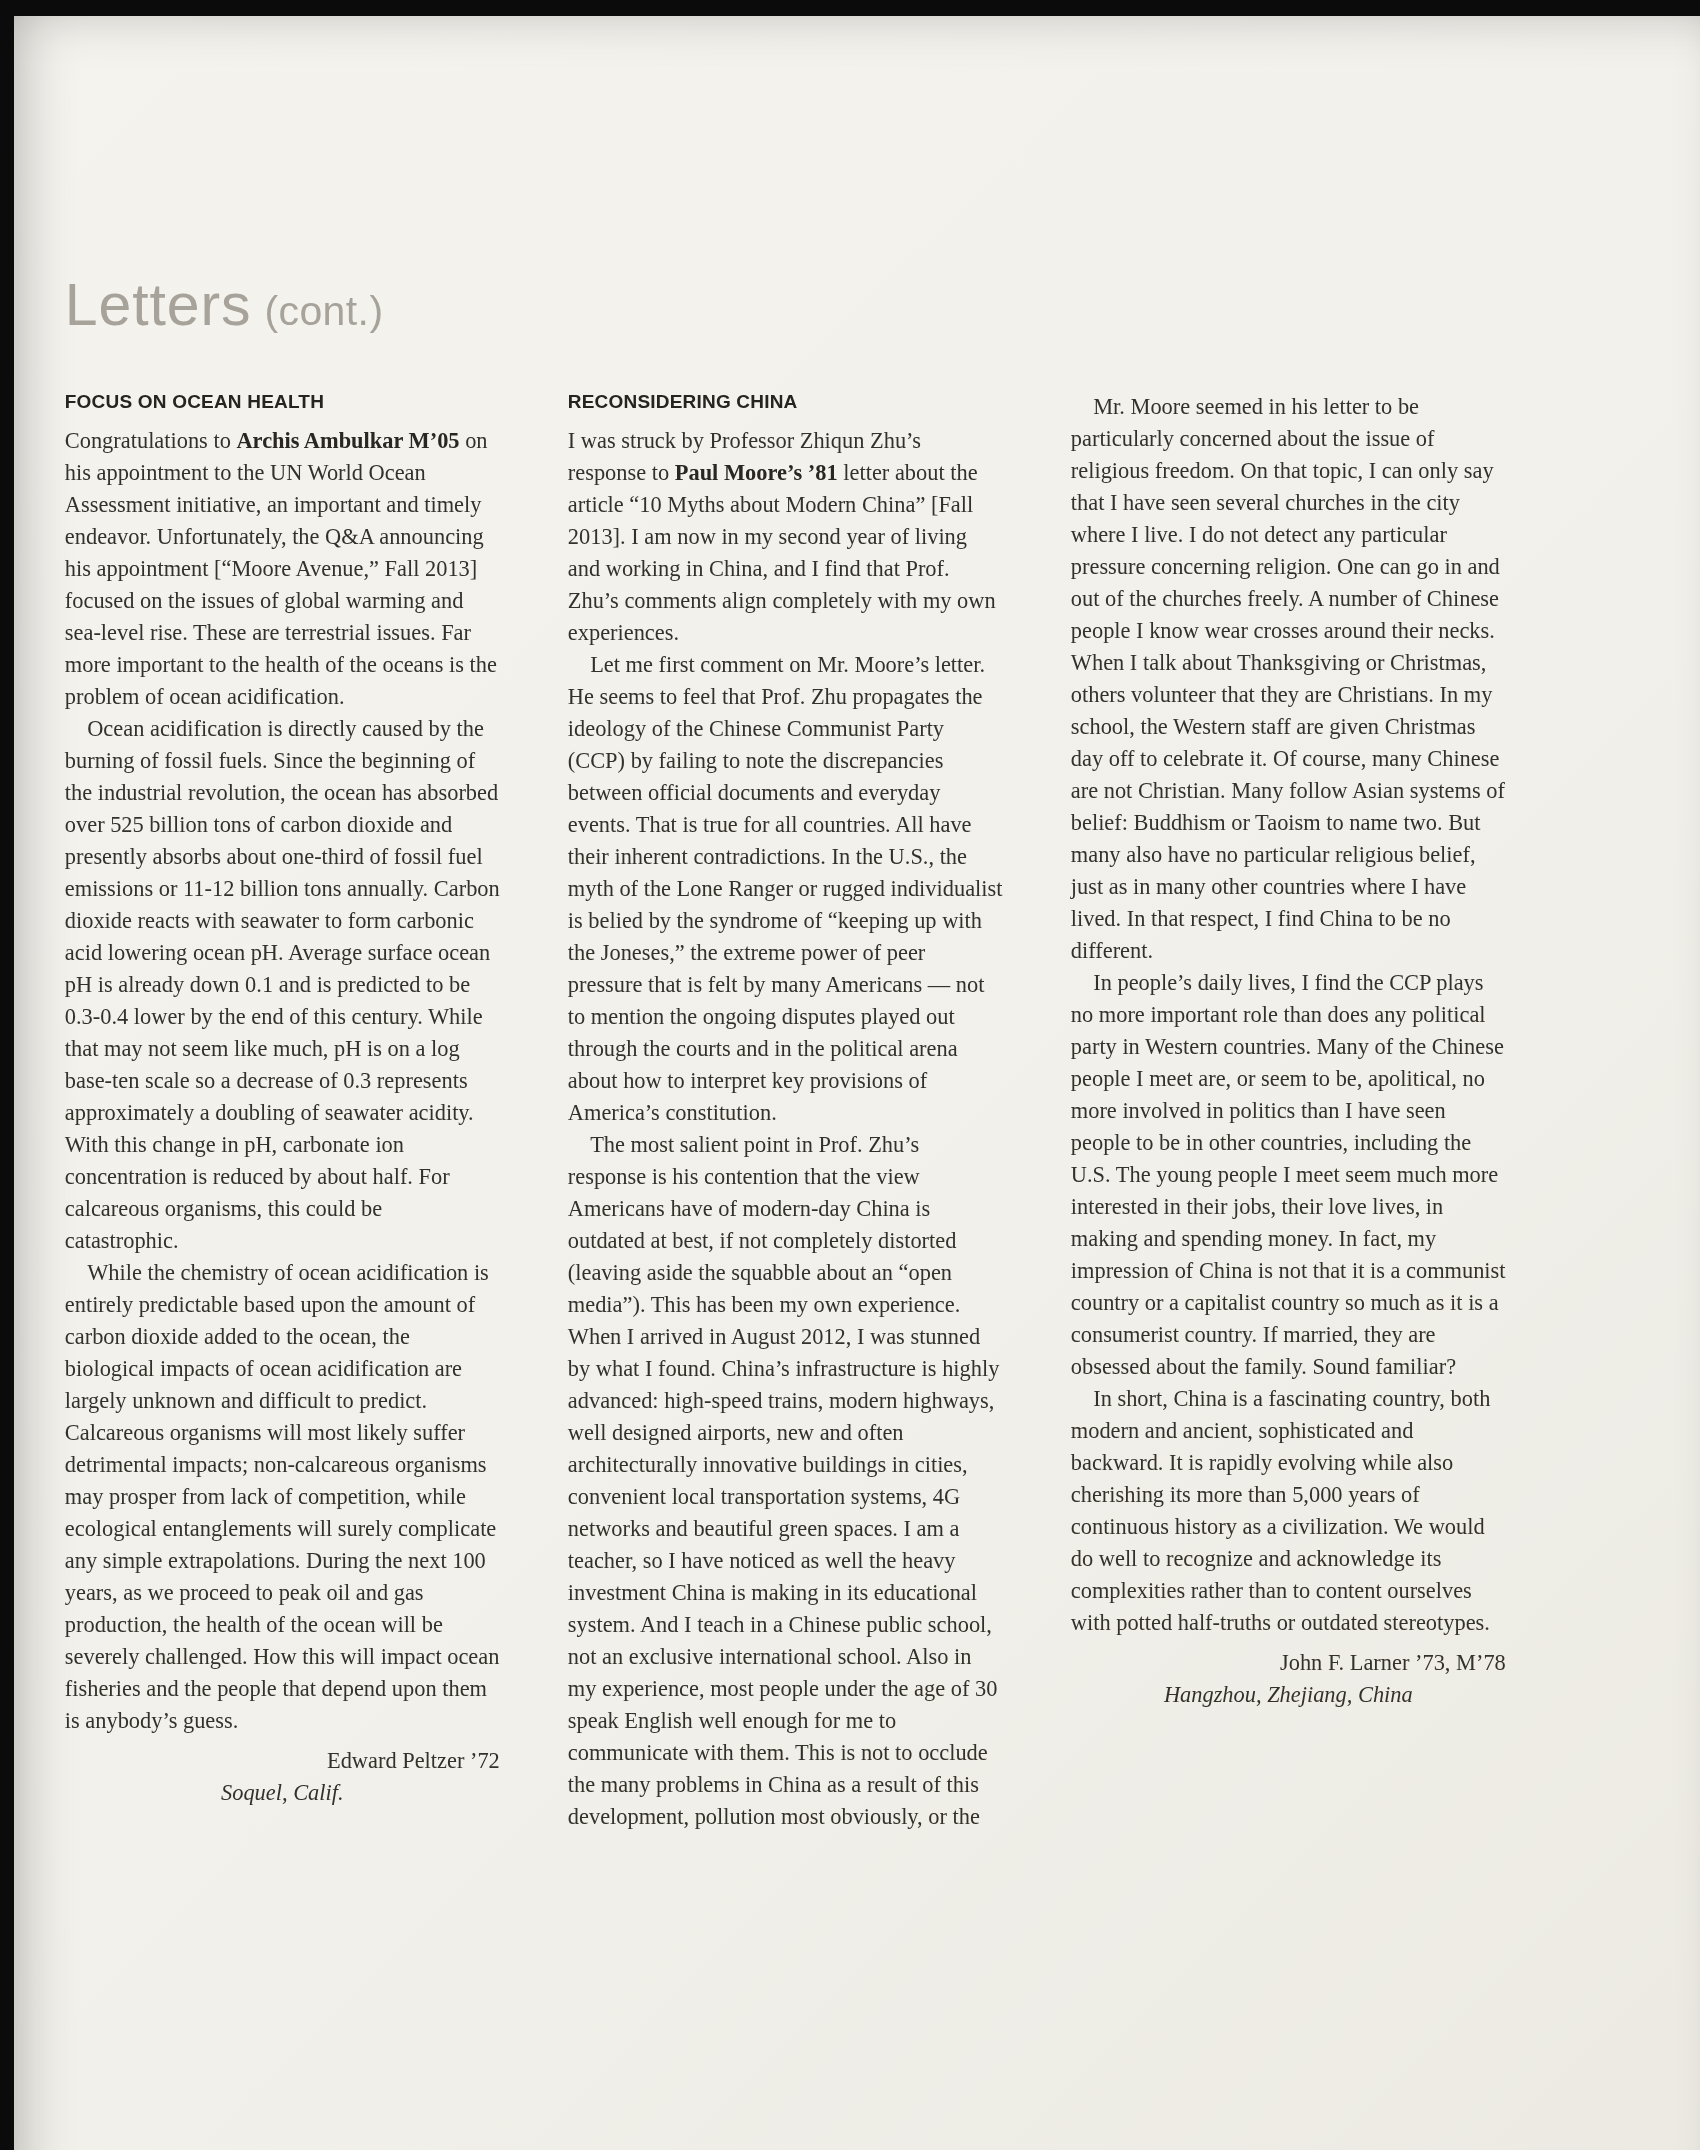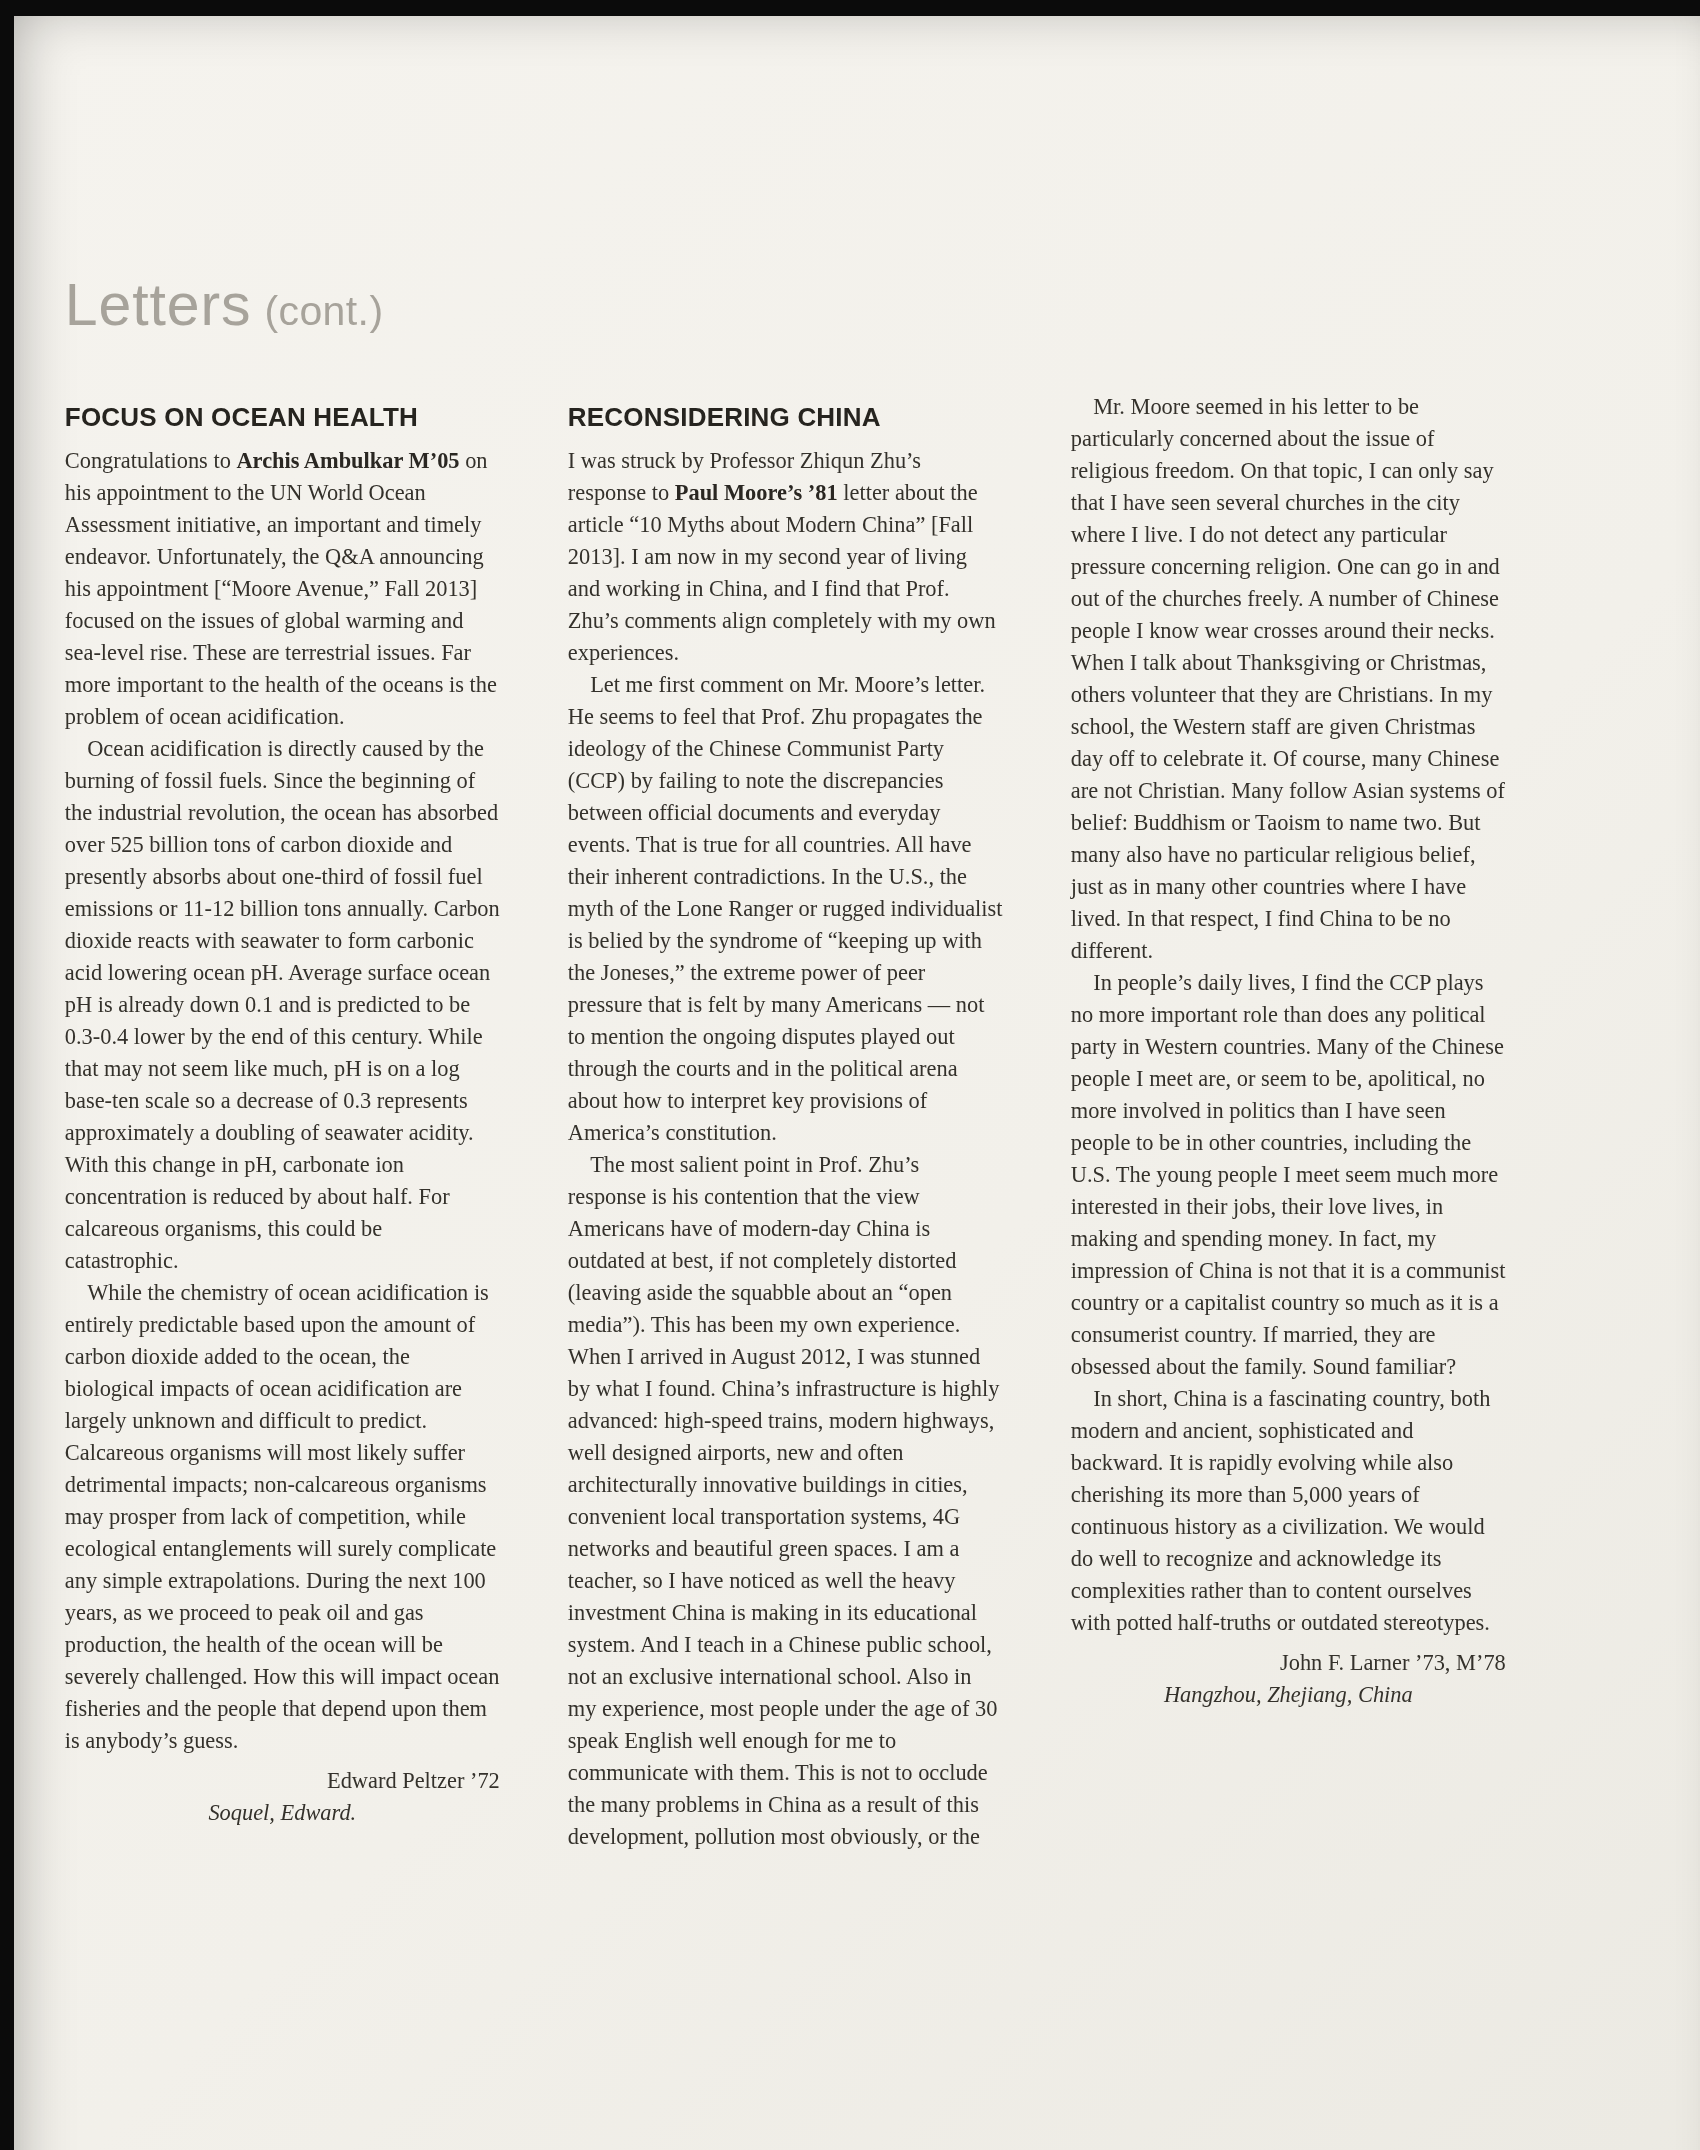--- a/index.html
+++ b/index.html
@@ -29,23 +29,23 @@
   .masthead .title-suffix{font-size:41px;letter-spacing:0.4px;line-height:1;}
   .columns{
     position:absolute;left:51px;top:375px;
     width:1441px;
     display:flex;gap:68px;
   }
   .col{width:435px;flex:0 0 auto;}
   .col-heading{
     font-family:"Liberation Sans","DejaVu Sans",sans-serif;
     font-weight:700;
-    font-size:26px;letter-spacing:0.2px;
+    font-size:19px;letter-spacing:0.2px;
     color:#26241f;
-    margin:11px 0 12px 0;
+    margin:0 0 12px 0;
   }
   p.body{
     margin:0;
     font-size:22.4px;line-height:32px;
     color:#34312b;
     text-align:left;
   }
   p.body.indent{text-indent:22.4px;}
   p.body strong{font-weight:700;color:#2a2722;}
   .signature{
@@ -68,21 +68,21 @@
     </div>
 
     <div class="columns">
       <div class="col">
           <h2 class="col-heading">FOCUS ON OCEAN HEALTH</h2>
           <p class="body"><span>Congratulations to </span><strong>Archis Ambulkar M’05</strong><span> on his appointment to the UN World Ocean Assessment initiative, an important and timely endeavor. Unfortunately, the Q&amp;A announcing his appointment [“Moore Avenue,” Fall 2013] focused on the issues of global warming and sea-level rise. These are terrestrial issues. Far more important to the health of the oceans is the problem of ocean acidification.</span></p>
           <p class="body indent"><span>Ocean acidification is directly caused by the burning of fossil fuels. Since the beginning of the industrial revolution, the ocean has absorbed over 525 billion tons of carbon dioxide and presently absorbs about one-third of fossil fuel emissions or 11-12 billion tons annually. Carbon dioxide reacts with seawater to form carbonic acid lowering ocean pH. Average surface ocean pH is already down 0.1 and is predicted to be 0.3-0.4 lower by the end of this century. While that may not seem like much, pH is on a log base-ten scale so a decrease of 0.3 represents approximately a doubling of seawater acidity. With this change in pH, carbonate ion concentration is reduced by about half. For calcareous organisms, this could be catastrophic.</span></p>
           <p class="body indent"><span>While the chemistry of ocean acidification is entirely predictable based upon the amount of carbon dioxide added to the ocean, the biological impacts of ocean acidification are largely unknown and difficult to predict. Calcareous organisms will most likely suffer detrimental impacts; non-calcareous organisms may prosper from lack of competition, while ecological entanglements will surely complicate any simple extrapolations. During the next 100 years, as we proceed to peak oil and gas production, the health of the ocean will be severely challenged. How this will impact ocean fisheries and the people that depend upon them is anybody’s guess.</span></p>
           <div class="signature">
             <div class="sig-name">Edward Peltzer ’72</div>
-            <div class="sig-place">Soquel, Edward.</div>
+            <div class="sig-place">Soquel, Calif.</div>
           </div>
         </div>
       <div class="col">
           <h2 class="col-heading">RECONSIDERING CHINA</h2>
           <p class="body"><span>I was struck by Professor Zhiqun Zhu’s response to </span><strong>Paul Moore’s ’81</strong><span> letter about the article “10 Myths about Modern China” [Fall 2013]. I am now in my second year of living and working in China, and I find that Prof. Zhu’s comments align completely with my own experiences.</span></p>
           <p class="body indent"><span>Let me first comment on Mr. Moore’s letter. He seems to feel that Prof. Zhu propagates the ideology of the Chinese Communist Party (CCP) by failing to note the discrepancies between official documents and everyday events. That is true for all countries. All have their inherent contradictions. In the U.S., the myth of the Lone Ranger or rugged individualist is belied by the syndrome of “keeping up with the Joneses,” the extreme power of peer pressure that is felt by many Americans — not to mention the ongoing disputes played out through the courts and in the political arena about how to interpret key provisions of America’s constitution.</span></p>
           <p class="body indent"><span>The most salient point in Prof. Zhu’s response is his contention that the view Americans have of modern-day China is outdated at best, if not completely distorted (leaving aside the squabble about an “open media”). This has been my own experience. When I arrived in August 2012, I was stunned by what I found. China’s infrastructure is highly advanced: high-speed trains, modern highways, well designed airports, new and often architecturally innovative buildings in cities, convenient local transportation systems, 4G networks and beautiful green spaces. I am a teacher, so I have noticed as well the heavy investment China is making in its educational system. And I teach in a Chinese public school, not an exclusive international school. Also in my experience, most people under the age of 30 speak English well enough for me to communicate with them. This is not to occlude the many problems in China as a result of this development, pollution most obviously, or the</span></p>
         </div>
       <div class="col">
           <p class="body indent"><span>Mr. Moore seemed in his letter to be particularly concerned about the issue of religious freedom. On that topic, I can only say that I have seen several churches in the city where I live. I do not detect any particular pressure concerning religion. One can go in and out of the churches freely. A number of Chinese people I know wear crosses around their necks. When I talk about Thanksgiving or Christmas, others volunteer that they are Christians. In my school, the Western staff are given Christmas day off to celebrate it. Of course, many Chinese are not Christian. Many follow Asian systems of belief: Buddhism or Taoism to name two. But many also have no particular religious belief, just as in many other countries where I have lived. In that respect, I find China to be no different.</span></p>

